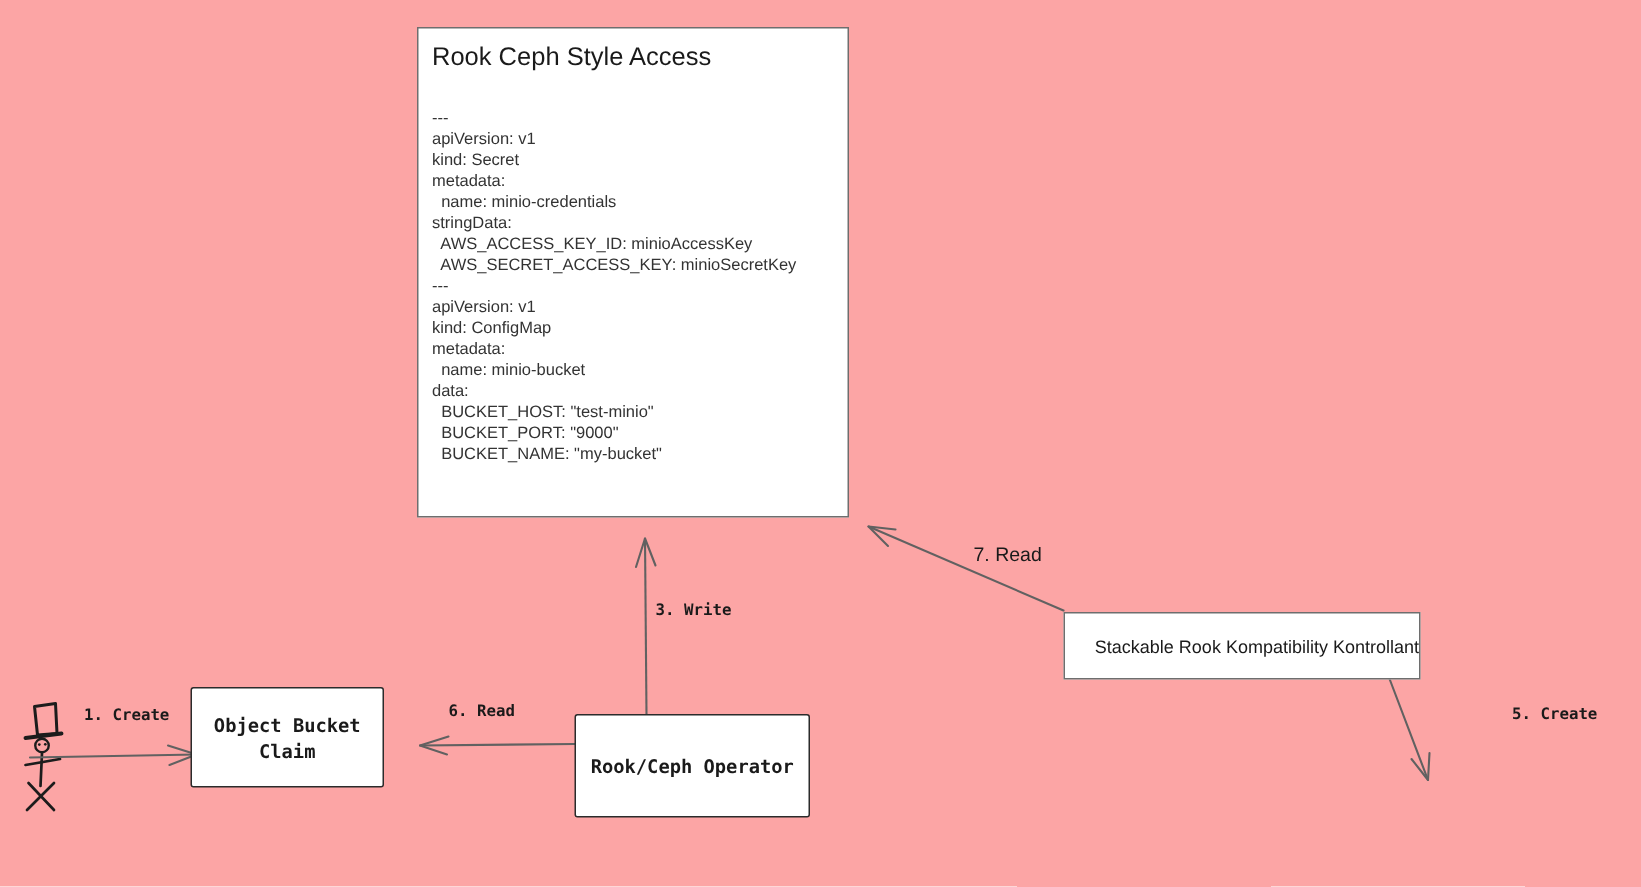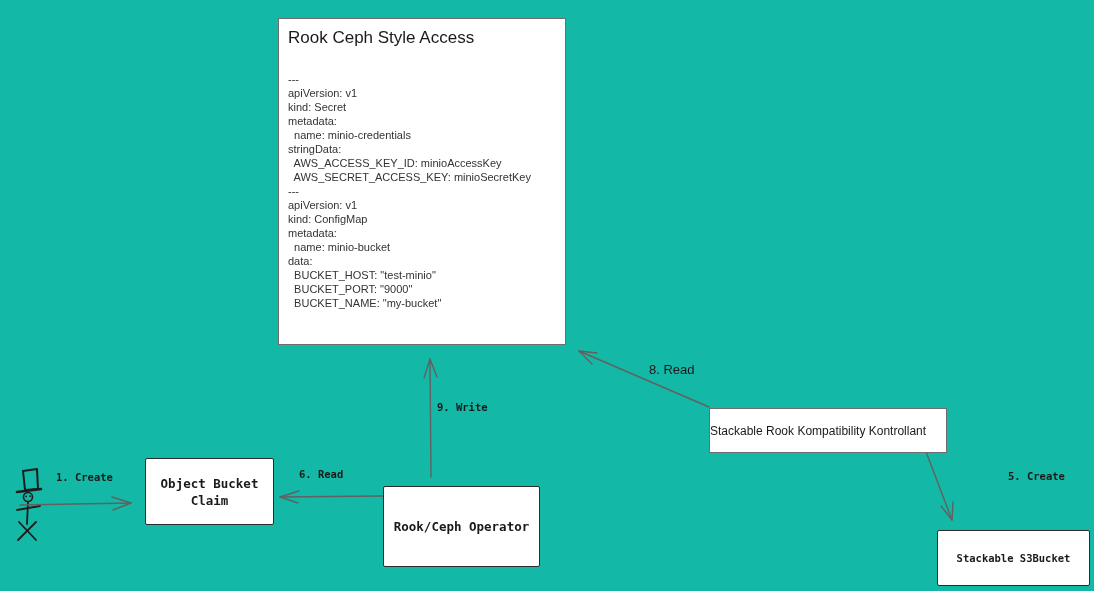--- a/index.html
+++ b/index.html
@@ -4,21 +4,21 @@
 <style>
   html, body {
     margin: 0;
     padding: 0;
     background: #ffffff;
   }
   .canvas {
     position: relative;
     width: 1094px;
     height: 591px;
-    background: #14b8a6;
+    background: #fca5a5;
     overflow: hidden;
     font-family: "Liberation Sans", sans-serif;
     color: var(--text, #1a1a1a);
   }
   svg.layer {
     position: absolute;
     left: 0; top: 0;
     width: 1094px;
     height: 591px;
   }
@@ -69,26 +69,26 @@
   .mono-node {
     display: flex;
     align-items: center;
     justify-content: center;
     text-align: center;
     font-family: "DejaVu Sans Mono", monospace;
     font-weight: 600;
     white-space: pre-line;
     color: var(--text, #1a1a1a);
   }
-  .obc-box   { left: 145px; top: 458px; width: 129px; height: 67px; font-size: 12.5px; line-height: 17px; }
-  .op-box    { left: 383px; top: 476px; width: 157px; height: 81px; font-size: 12.5px; margin-top: 10px; }
+  .obc-box   { left: 127px; top: 458px; width: 129px; height: 67px; font-size: 12.5px; line-height: 17px; }
+  .op-box    { left: 383px; top: 476px; width: 157px; height: 69px; font-size: 12.5px; }
   .s3-box    { left: 937px; top: 530px; width: 153px; height: 56px; font-size: 10.5px; }
   .kontrollant-box {
     left: 709px; top: 408px; width: 238px; height: 45px;
-    display: flex; align-items: center; justify-content: flex-start;
+    display: flex; align-items: center; justify-content: flex-end;
     text-align: center;
     font-size: 12px;
     color: var(--text, #1a1a1a);
   }
   .edge-label {
     position: absolute;
     font-family: "DejaVu Sans Mono", monospace;
     font-size: 10.5px;
     font-weight: 600;
     color: var(--text, #1a1a1a);
@@ -180,23 +180,20 @@
   </div>
 
   <div class="box box-dark mono-node op-box">
     <span>Rook/Ceph Operator</span>
   </div>
 
   <div class="box box-light kontrollant-box">
     <span>Stackable Rook Kompatibility Kontrollant</span>
   </div>
 
-  <div class="box box-dark mono-node s3-box">
-    <span>Stackable S3Bucket</span>
-  </div>
 
   <div class="edge-label lbl-1">1. Create</div>
   <div class="edge-label lbl-2">6. Read</div>
-  <div class="edge-label lbl-3">9. Write</div>
-  <div class="edge-label-sans lbl-4">8. Read</div>
+  <div class="edge-label lbl-3">3. Write</div>
+  <div class="edge-label-sans lbl-4">7. Read</div>
   <div class="edge-label lbl-5">5. Create</div>
 
 </div>
 
 </body></html>

